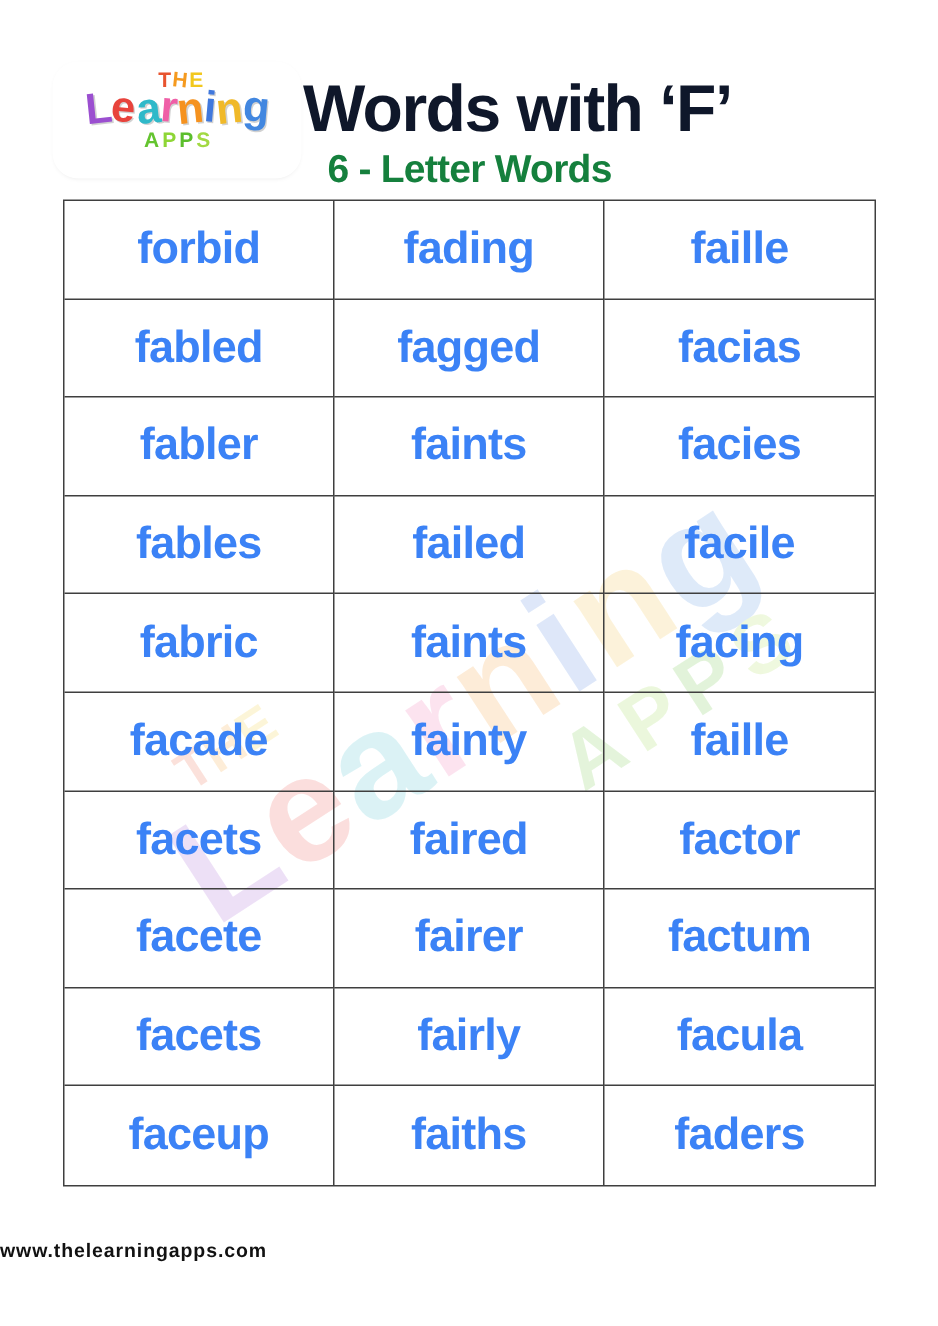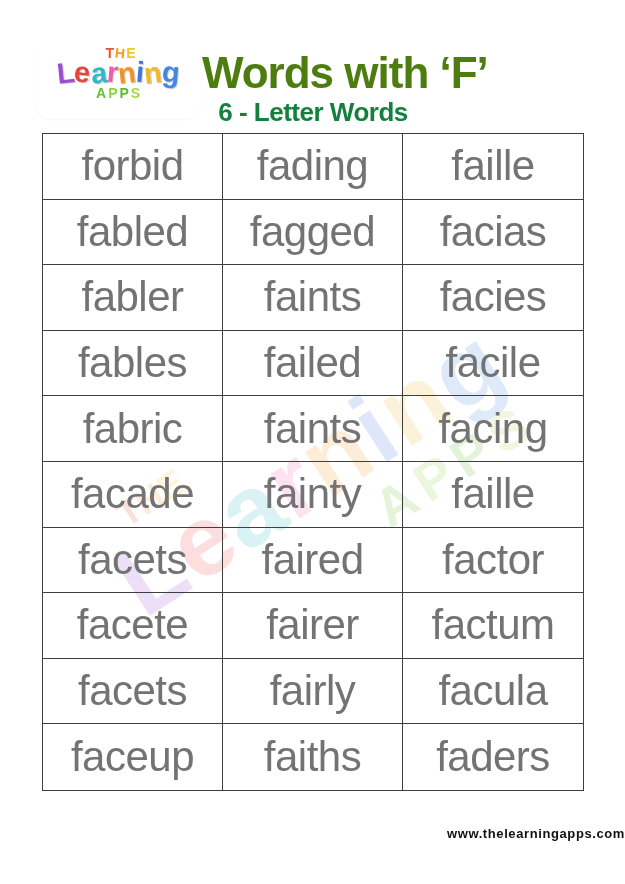--- a/index.html
+++ b/index.html
@@ -36,21 +36,21 @@
     line-height: 14px; margin: -2px 0 0 58px; text-align: left;
   }
   .logo span, .watermark span { display: inline-block; }
   .logo-learning span:nth-child(odd)  { transform: rotate(-6deg); }
   .logo-learning span:nth-child(even) { transform: rotate(5deg) translateY(-1px); }
   .logo-the span:nth-child(2) { transform: rotate(6deg); }
 
   
   .page-title {
     position: absolute; left: 202px; top: 48px;
-    font-size: 44px; font-weight: 700; color: #4d7c0f;
+    font-size: 44px; font-weight: 700; color: #0f172a;
     letter-spacing: -1px; z-index: 3; white-space: nowrap;
   }
   .page-subtitle {
     position: absolute; left: 42px; top: 97px; width: 542px;
     text-align: center;
     font-size: 26px; font-weight: 700; color: #15803d;
     letter-spacing: -0.5px; z-index: 3;
   }
 
   
@@ -86,30 +86,30 @@
     grid-template-rows: repeat(10, 1fr);
     border: 1px solid #3f3f3f;
     box-sizing: border-box;
     z-index: 2;
     background: transparent;
   }
   .cell {
     display: flex; align-items: center; justify-content: center;
     border-right: 1px solid #3f3f3f;
     border-bottom: 1px solid #3f3f3f;
-    font-size: 42px; font-weight: 400; color: #737373;
+    font-size: 30px; font-weight: 700; color: #3b82f6;
     letter-spacing: -0.5px;
   }
   .cell:nth-child(3n) { border-right: none; }
   .cell:nth-last-child(-n+3) { border-bottom: none; }
 
   
   .footer-url {
     position: absolute; left: 0; top: 826px; width: 625px;
-    text-align: right;
+    text-align: left;
     font-size: 13px; font-weight: 700; color: #111111;
     letter-spacing: 0.6px;
     z-index: 3;
   }
 </style>
 </head>
 <body>
 
 <div class="page">
 

